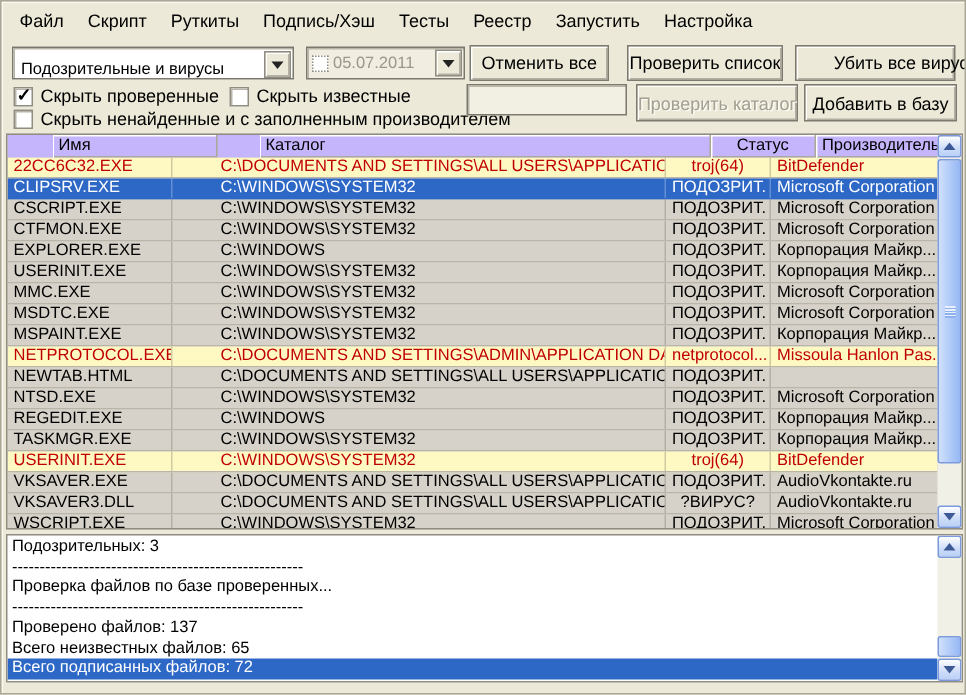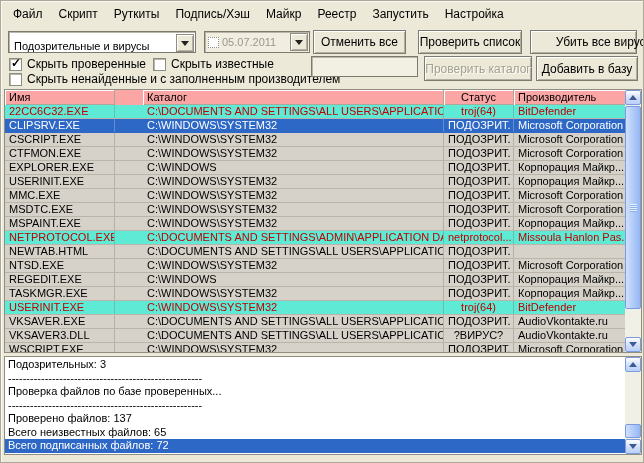--- a/index.html
+++ b/index.html
@@ -35,27 +35,27 @@
       box-shadow:inset 1px 1px 0 #b9b5a8;margin-right:5px;position:relative;flex:none;}
   .cb .tick{display:none;position:absolute;left:1px;top:-3px;font-size:12px;font-weight:bold;color:#000;}
   .cb.checked .tick{display:block;}
 
   .pathfield{position:absolute;left:310px;top:55px;width:107px;height:21px;background:#f2efe3;
       border:1px solid #7b786d;box-shadow:inset 1px 1px 0 #b9b5a8;font-size:11px;padding:2px 3px;color:#000;}
 
   
   .table{position:absolute;left:3px;top:88px;width:638px;height:264px;background:#d6d2c9;
          border:1px solid #8f8c81;overflow:hidden;}
-  .thead{display:flex;height:15px;background:#fca5a5;font-size:11px;color:#000;}
+  .thead{display:flex;height:15px;background:#c4b5fd;font-size:11px;color:#000;padding-left:30px;}
   .th{padding:1px 4px;border-right:1px solid #aca899;box-shadow:inset 1px 1px 0 #fff, inset 0 -1px 0 #aca899;
       white-space:nowrap;overflow:hidden;}
   .tbody{position:absolute;left:0;top:15px;right:16px;bottom:0;overflow:hidden;}
   .trow{display:flex;height:14px;font-size:11px;line-height:13px;background:#d6d2c9;
         border-bottom:1px solid #b9b5aa;color:#000;cursor:default;}
-  .trow.virus{background:#5eead4;color:#c00000;}
+  .trow.virus{background:#fef9c3;color:#c00000;}
   .trow.selected{background:#2e68c6;color:#fff;border-bottom-color:#2e68c6;}
   .cell{padding:0 4px;white-space:nowrap;overflow:hidden;border-right:1px solid rgba(120,115,100,0.35);}
   .trow.selected .cell{border-right-color:rgba(255,255,255,0.25);}
   .c-name{width:110px;flex:none;}
   .c-path{width:301px;flex:none;margin-left:28px;}
   .c-status{width:70px;flex:none;text-align:center;}
   .c-vendor{flex:1;border-right:none;}
   .th.c-vendor{border-right:none;}
 
   
@@ -85,21 +85,21 @@
   <div class="menubar" id="menubar">
     <span class="menu-item">Файл</span>
 
     <span class="menu-item">Скрипт</span>
 
     <span class="menu-item">Руткиты</span>
 
     <span class="menu-item">Подпись/Хэш</span>
 
 
-    <span class="menu-item">Майкр</span>
+    <span class="menu-item">Тесты</span>
 
     <span class="menu-item">Реестр</span>
 
     <span class="menu-item">Запустить</span>
 
     <span class="menu-item">Настройка</span>
   </div>
 
   <div class="combo">
     <span class="val">Подозрительные и вирусы</span>

